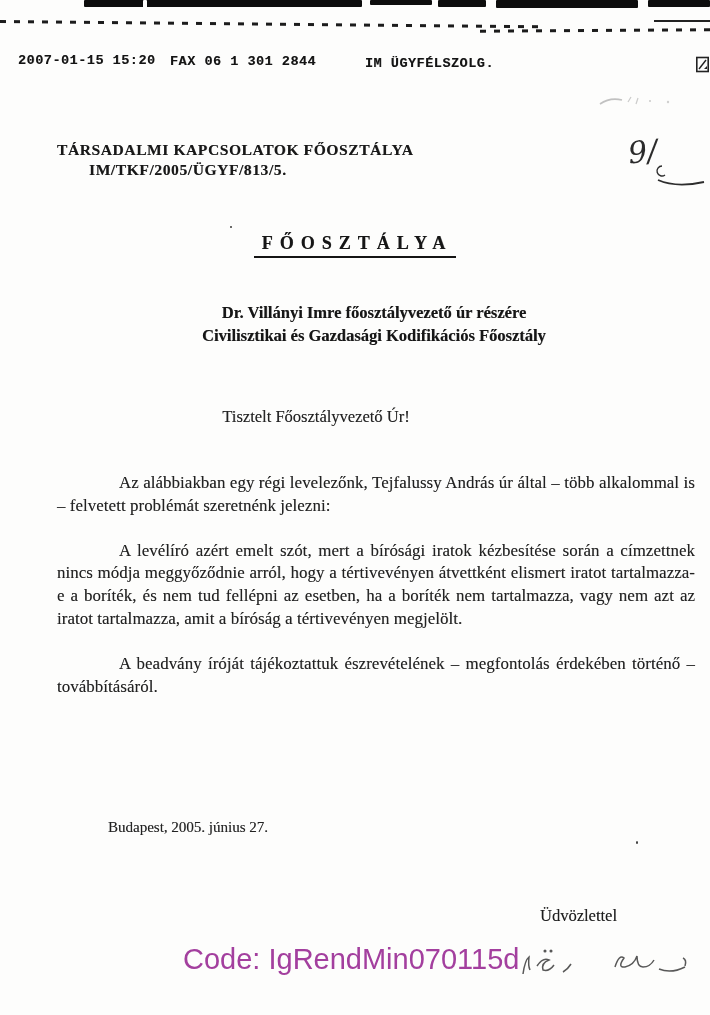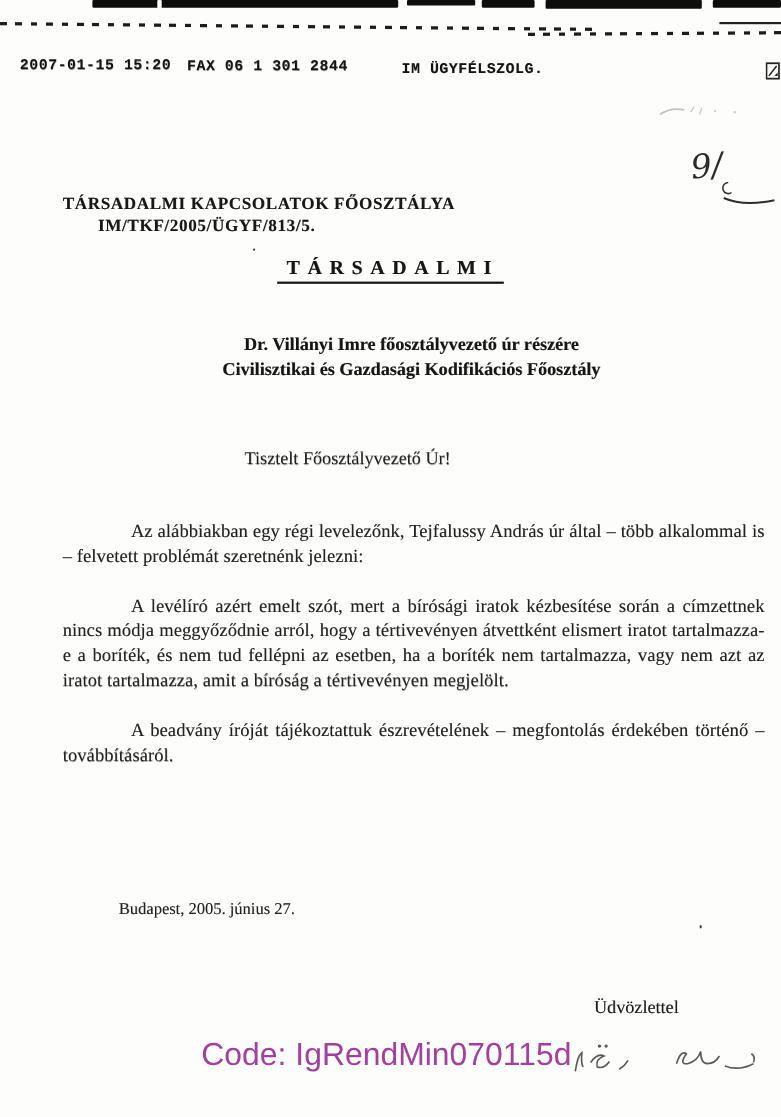--- a/index.html
+++ b/index.html
@@ -30,21 +30,20 @@
   .fax-ts{left:18px;top:0;}
   .fax-num{left:170px;top:1px;}
   .fax-sender{left:365px;top:3px;}
   .fax-icon{position:absolute;top:56px;left:696px;}
   
   .letterhead{
     position:absolute;top:140px;left:57px;
     font-weight:bold;font-size:15.5px;letter-spacing:0.6px;
     line-height:20px;color:#181818;
     text-shadow:0.3px 0.3px 0 rgba(0,0,0,0.45);
-    margin-top:36px;
   }
   .letterhead .ref{margin-left:32px;}
   .hand-mark{
     position:absolute;top:134px;left:628px;
     font-style:italic;font-size:30px;color:#2b2b2b;
     transform:rotate(-6deg);
     font-family:"DejaVu Serif", serif;
   }
   .hand-flourish{position:absolute;top:156px;left:648px;}
   
@@ -145,21 +144,21 @@
   <div class="ref">IM/TKF/2005/ÜGYF/813/5.</div>
 </div>
 
 <div class="hand-mark">9/</div>
 <svg class="hand-flourish" width="60" height="34" viewBox="0 0 60 34">
   <path d="M14 10 a5 5 0 1 0 3 9" stroke="#2d2d2d" stroke-width="1.4" fill="none"></path>
   <path d="M10 24 q18 8 46 2" stroke="#2d2d2d" stroke-width="1.8" fill="none"></path>
 </svg>
 
 <div class="doc-title">
-  <span>TÁRSADALMI</span>
+  <span>FŐOSZTÁLYA</span>
 </div>
 
 <div class="recipient">
   <div>Dr. Villányi Imre főosztályvezető úr részére</div>
   <div>Civilisztikai és Gazdasági Kodifikációs Főosztály</div>
 </div>
 
 <div class="salutation">Tisztelt Főosztályvezető Úr!</div>
 
 <div class="body-text">

